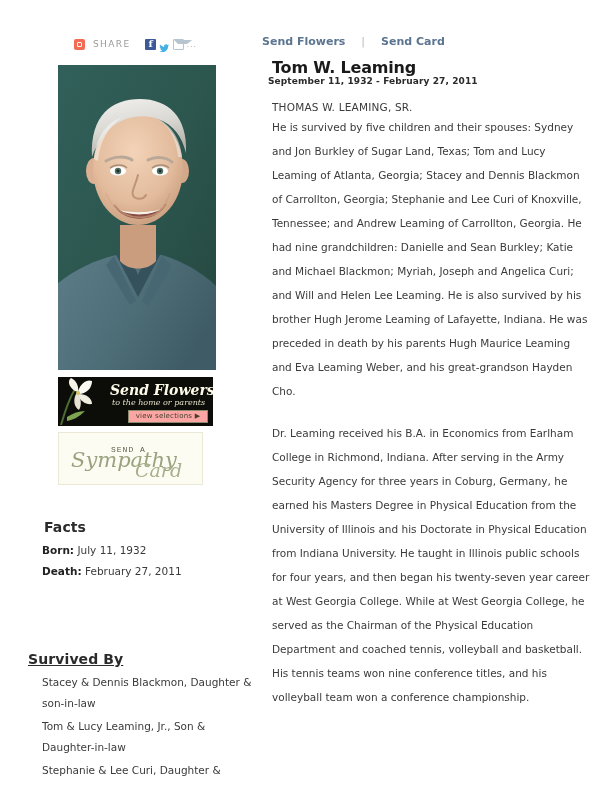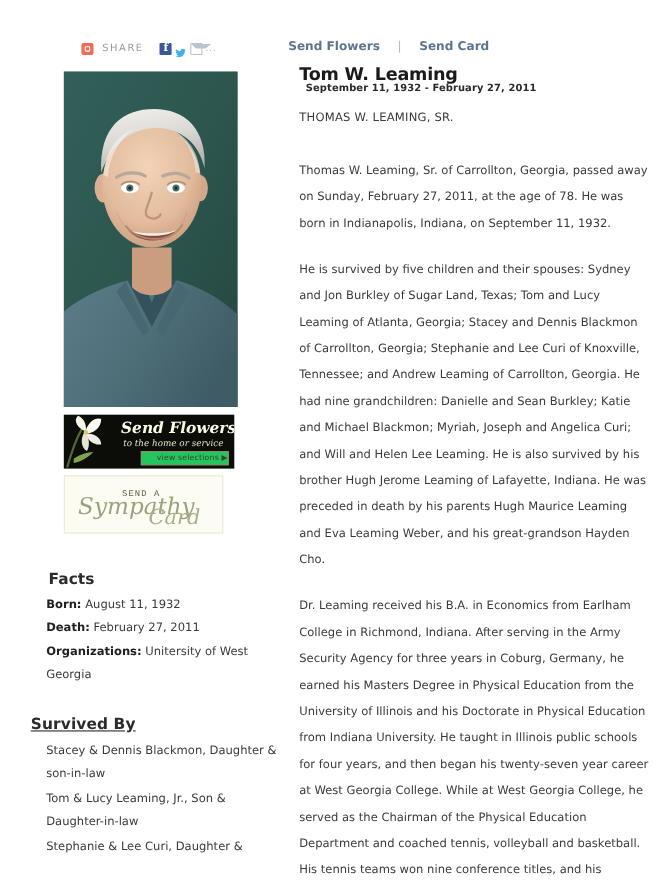--- a/index.html
+++ b/index.html
@@ -155,27 +155,27 @@
     font-size: 8px;
     color: #e4e0c8;
     white-space: nowrap;
   }
   .fl-btn {
     position: absolute;
     left: 70px;
     top: 33px;
     width: 80px;
     height: 13px;
-    background: #22c55e;
+    background: #fca5a5;
     border: 1px solid #8d8a6c;
     box-sizing: border-box;
     font-size: 7px;
     color: #43402c;
     line-height: 11px;
-    text-align: right;
+    text-align: center;
     letter-spacing: 0.2px;
     white-space: nowrap;
   }
 
   
   .sympathy-ad {
     position: absolute;
     left: 58px;
     top: 432px;
     width: 145px;
@@ -288,21 +288,21 @@
     left: 14px;
     top: 58px;
     font-size: 16px;
     font-weight: bold;
     color: #1a1a1a;
     letter-spacing: -0.2px;
     text-align: center;
   }
   .deceased-dates {
     position: absolute;
-    left: 20px;
+    left: 10px;
     top: 76px;
     font-size: 9px;
     font-weight: bold;
     color: #2a2a2a;
     letter-spacing: 0.1px;
   }
   .obit-body {
     position: absolute;
     left: 14px;
     top: 99px;
@@ -413,44 +413,40 @@
     <svg class="lily" viewBox="0 0 44 49">
       <path d="M2 48 C 6 34 10 22 16 12" stroke="#4f6b34" stroke-width="2" fill="none"></path>
       <path d="M8 40 C 14 36 20 34 26 34 C 20 40 14 43 8 44 Z" fill="#7ea352"></path>
       <path d="M16 14 C 10 10 8 4 12 1 C 17 3 20 9 19 15 Z" fill="#f6f4e8"></path>
       <path d="M19 14 C 22 6 28 2 33 4 C 33 11 28 16 21 17 Z" fill="#fbfaf2"></path>
       <path d="M20 17 C 27 17 33 21 33 27 C 27 28 21 24 19 18 Z" fill="#efece0"></path>
       <path d="M17 17 C 14 23 15 30 20 33 C 23 28 22 21 19 17 Z" fill="#e7e3d4"></path>
       <circle cx="19" cy="16" r="2" fill="#d9c96a"></circle>
     </svg>
     <div class="fl-title">Send Flowers</div>
-    <div class="fl-sub">to the home or service</div>
+    <div class="fl-sub">to the home or parents</div>
     <div class="fl-btn">view selections  ▶</div>
   </div>
 
   <div class="sympathy-ad">
     <div class="sy-senda">SEND A</div>
     <div class="sy-script">Sympathy</div>
     <div class="sy-script2">Card</div>
   </div>
 
   <div class="section-head facts-head">Facts</div>
   <div class="facts-list">
     <div class="fact-row">
       <span class="fact-label">Born:</span>
-      <span>August 11, 1932</span>
+      <span>July 11, 1932</span>
     </div>
     <div class="fact-row">
       <span class="fact-label">Death:</span>
       <span>February 27, 2011</span>
     </div>
-    <div class="fact-row">
-      <span class="fact-label">Organizations:</span>
-      <span>Unitersity of West Georgia</span>
-    </div>
   </div>
 
   <div class="section-head survived-head">Survived By</div>
   <div class="survived-list">
     <div class="survived-item">Stacey &amp; Dennis Blackmon, Daughter &amp; son-in-law</div>
     <div class="survived-item">Tom &amp; Lucy Leaming, Jr., Son &amp; Daughter-in-law</div>
     <div class="survived-item">Stephanie &amp; Lee Curi, Daughter &amp;</div>
   </div>
 
 </div>
@@ -461,19 +457,18 @@
     <a href="#">Send Flowers</a>
     <span class="link-sep">|</span>
     <a href="#">Send Card</a>
   </div>
 
   <div class="deceased-name">Tom W. Leaming</div>
   <div class="deceased-dates">September 11, 1932 - February 27, 2011</div>
 
   <div class="obit-body">
     <div class="obit-upper">THOMAS W. LEAMING, SR.</div>
-    <p class="obit-p first">Thomas W. Leaming, Sr. of Carrollton, Georgia, passed away on Sunday, February 27, 2011, at the age of 78. He was born in Indianapolis, Indiana, on September 11, 1932.</p>
     <p class="obit-p">He is survived by five children and their spouses: Sydney and Jon Burkley of Sugar Land, Texas; Tom and Lucy Leaming of Atlanta, Georgia; Stacey and Dennis Blackmon of Carrollton, Georgia; Stephanie and Lee Curi of Knoxville, Tennessee; and Andrew Leaming of Carrollton, Georgia. He had nine grandchildren: Danielle and Sean Burkley; Katie and Michael Blackmon; Myriah, Joseph and Angelica Curi; and Will and Helen Lee Leaming. He is also survived by his brother Hugh Jerome Leaming of Lafayette, Indiana. He was preceded in death by his parents Hugh Maurice Leaming and Eva Leaming Weber, and his great-grandson Hayden Cho.</p>
     <p class="obit-p">Dr. Leaming received his B.A. in Economics from Earlham College in Richmond, Indiana. After serving in the Army Security Agency for three years in Coburg, Germany, he earned his Masters Degree in Physical Education from the University of Illinois and his Doctorate in Physical Education from Indiana University. He taught in Illinois public schools for four years, and then began his twenty-seven year career at West Georgia College. While at West Georgia College, he served as the Chairman of the Physical Education Department and coached tennis, volleyball and basketball. His tennis teams won nine conference titles, and his volleyball team won a conference championship.</p>
 
   </div>
 
 </div>
 
 </body></html>

